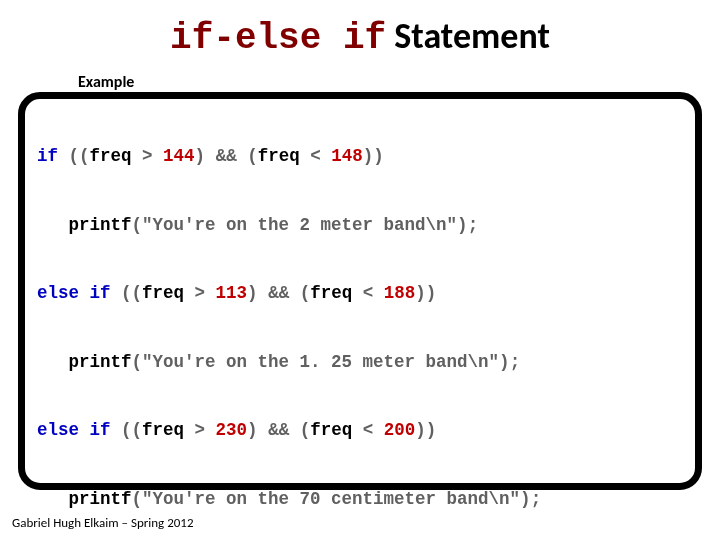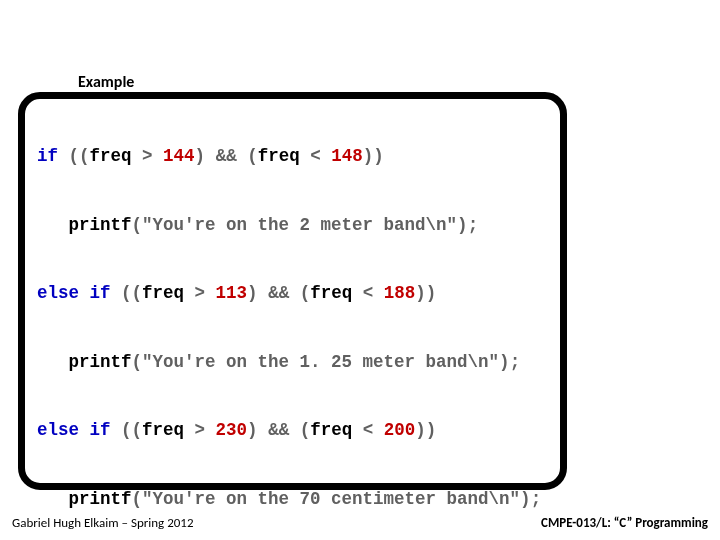--- a/index.html
+++ b/index.html
@@ -38,21 +38,21 @@
     font-family: Calibri, Arial, sans-serif;
     font-weight: bold;
     font-size: 16px;
     color: #000;
     padding-left: 38px;
   }
   .code-box {
     position: absolute;
     left: 18px;
     top: 92px;
-    width: 549px;
+    width: 684px;
     height: 398px;
     background: #fff;
     border: 7px solid #000;
     border-radius: 22px;
     box-sizing: border-box;
     padding: 14px 8px 10px 12px;
     font-family: "Courier New", monospace;
     font-size: 17.5px;
     font-weight: bold;
     line-height: 1.0;
@@ -82,30 +82,30 @@
     font-weight: bold;
     font-size: 13px;
     color: #000;
   }
 </style>
 </head>
 <body>
 
 <div class="slide">
 
+  <div class="title"><span class="code-title">if-else if</span><span> Statement</span></div>
 
   <div class="example-label">Example</div>
 
   <div class="code-box">
     <div><span class="kw">if</span><span class="paren"> ((</span><span>freq </span><span class="op">&gt;</span><span> </span><span class="num">144</span><span class="paren">)</span><span> </span><span class="op">&amp;&amp;</span><span> </span><span class="paren">(</span><span>freq </span><span class="op">&lt;</span><span> </span><span class="num">148</span><span class="paren">))</span></div>
     <div><span>   </span><span>printf</span><span class="paren">(</span><span class="str">"You're on the 2 meter band\n"</span><span class="paren">)</span><span class="paren">;</span></div>
     <div><span class="kw">else if</span><span class="paren"> ((</span><span>freq </span><span class="op">&gt;</span><span> </span><span class="num">113</span><span class="paren">)</span><span> </span><span class="op">&amp;&amp;</span><span> </span><span class="paren">(</span><span>freq </span><span class="op">&lt;</span><span> </span><span class="num">188</span><span class="paren">))</span></div>
     <div><span>   </span><span>printf</span><span class="paren">(</span><span class="str">"You're on the 1. 25 meter band\n"</span><span class="paren">)</span><span class="paren">;</span></div>
     <div><span class="kw">else if</span><span class="paren"> ((</span><span>freq </span><span class="op">&gt;</span><span> </span><span class="num">230</span><span class="paren">)</span><span> </span><span class="op">&amp;&amp;</span><span> </span><span class="paren">(</span><span>freq </span><span class="op">&lt;</span><span> </span><span class="num">200</span><span class="paren">))</span></div>
     <div><span>   </span><span>printf</span><span class="paren">(</span><span class="str">"You're on the 70 centimeter band\n"</span><span class="paren">)</span><span class="paren">;</span></div>
     
     
   </div>
 
   <div class="footer-left">Gabriel Hugh Elkaim – Spring 2012</div>
-  <div class="footer-right">CMPE-013/L: “C” Programming</div>
 
 </div>
 
 </body></html>

